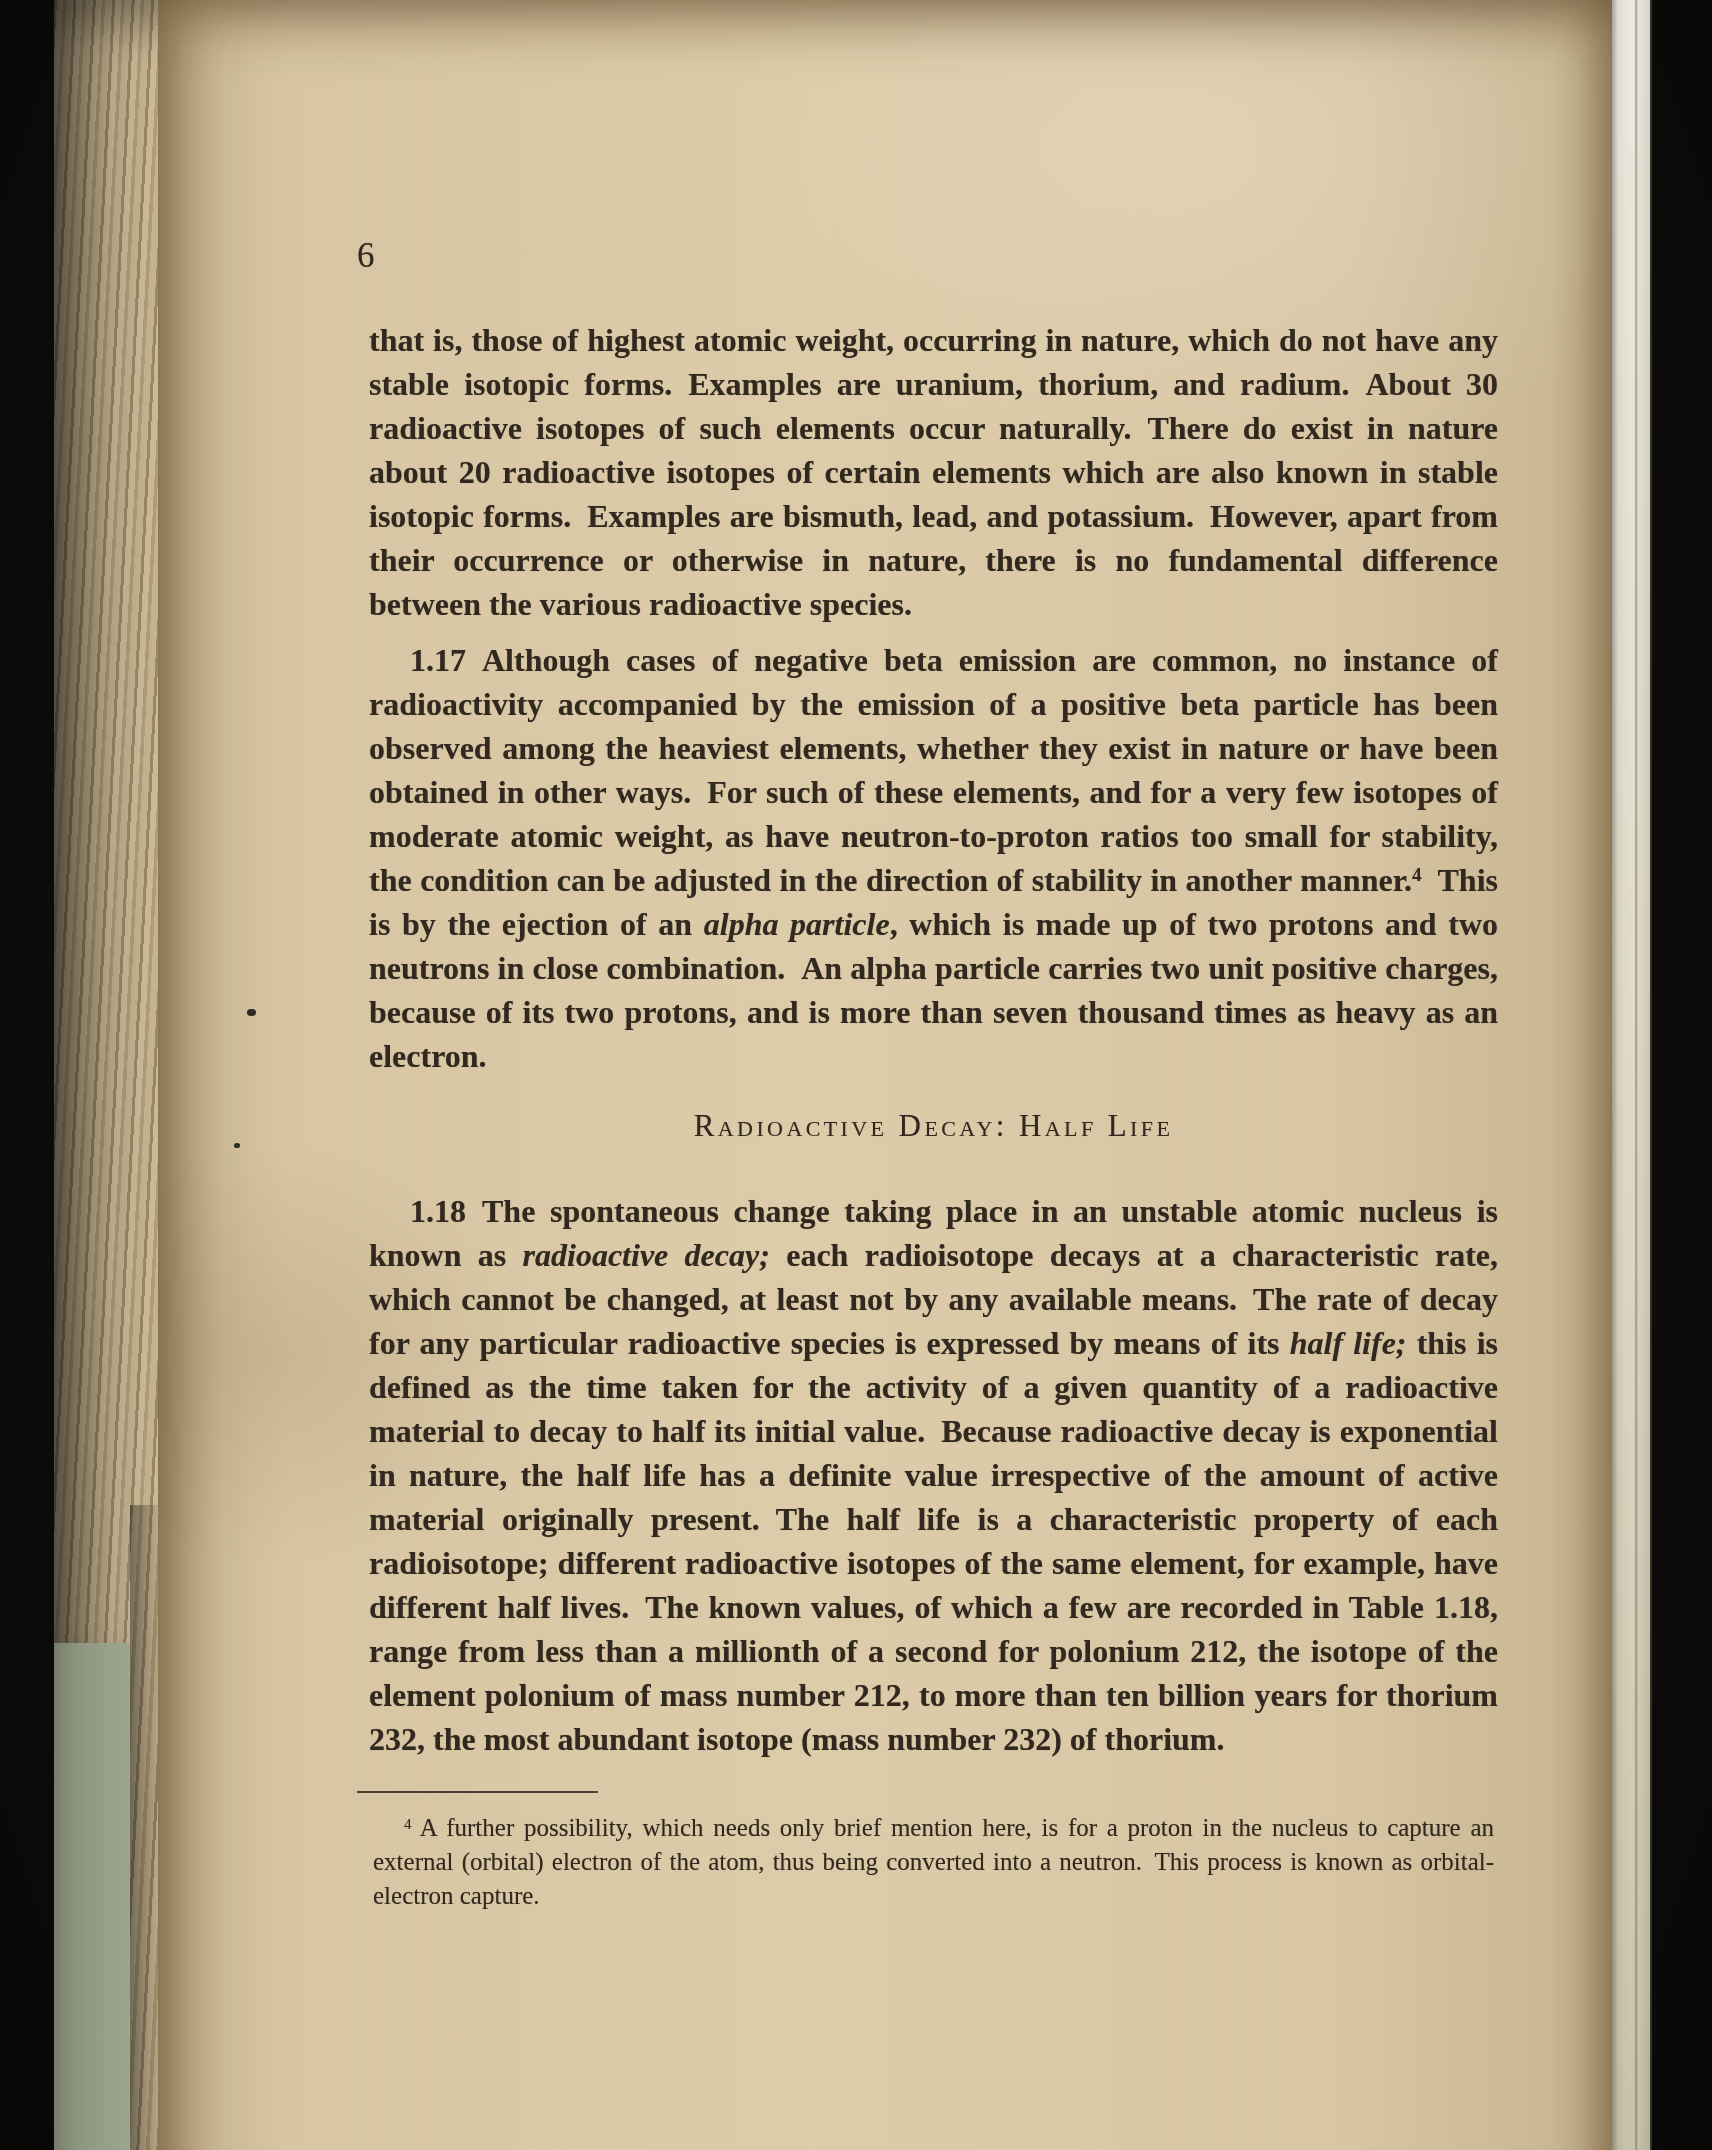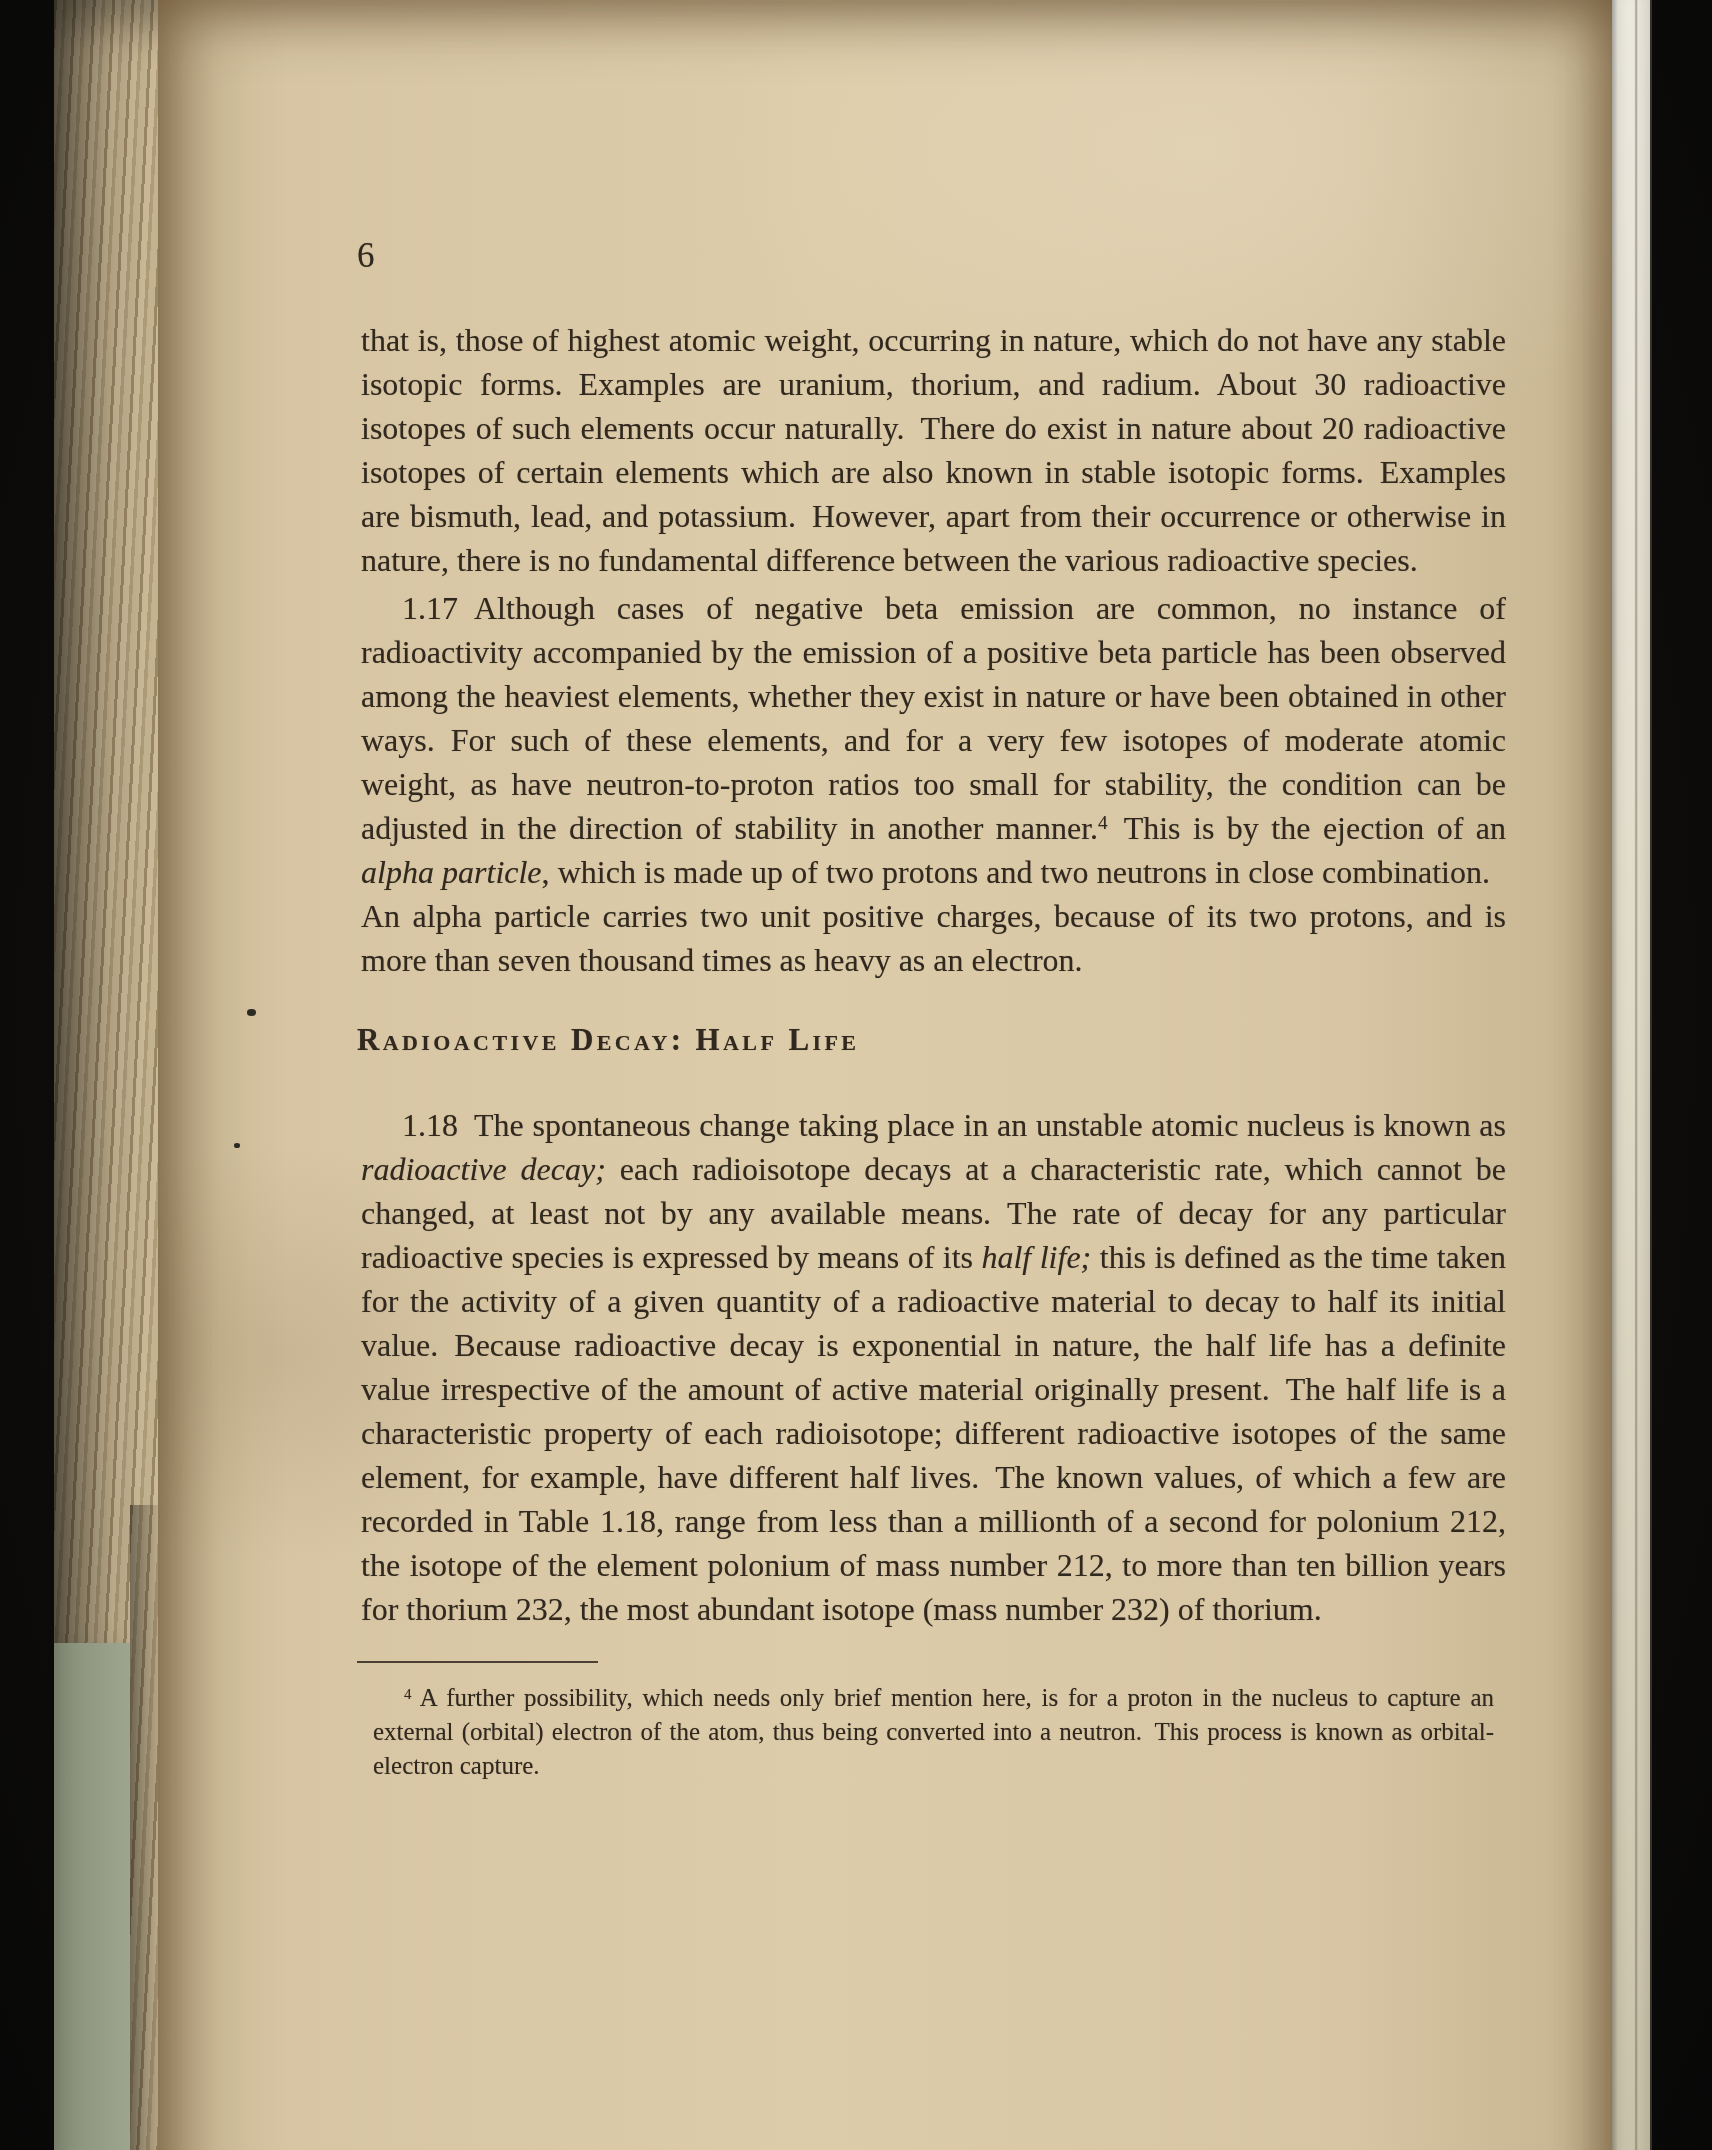--- a/index.html
+++ b/index.html
@@ -90,29 +90,29 @@
     text-shadow: 0 0 0.9px rgba(48,40,30,0.35);
   }
   .header {
     display: flex;
     justify-content: space-between;
     align-items: baseline;
     margin-bottom: 40px;
   }
   .pagenum { font-size: 35px; }
   .running { font-size: 28px; letter-spacing: 3px; }
-  .para { margin: 4px; text-indent: 41px; }
+  .para { margin: 12px; text-indent: 41px; font-weight: bold; }
   .para.no-indent { text-indent: 0; }
   .section-heading {
-    margin: 36px 0 41px 0;
+    margin: 26px 0 41px 0;
     font-size: 31px;
-    font-weight: bold;
+    font-weight: normal;
     font-variant: small-caps;
     letter-spacing: 3.4px;
-    text-align: left;
+    text-align: center;
     text-indent: 0;
   }
   .footnote-rule {
     width: 241px; height: 0;
     border: 0;
     border-top: 2.2px solid rgba(48,40,30,0.85);
     margin: 30px 0 18px 0;
   }
   .footnote {
     margin: 16px;

